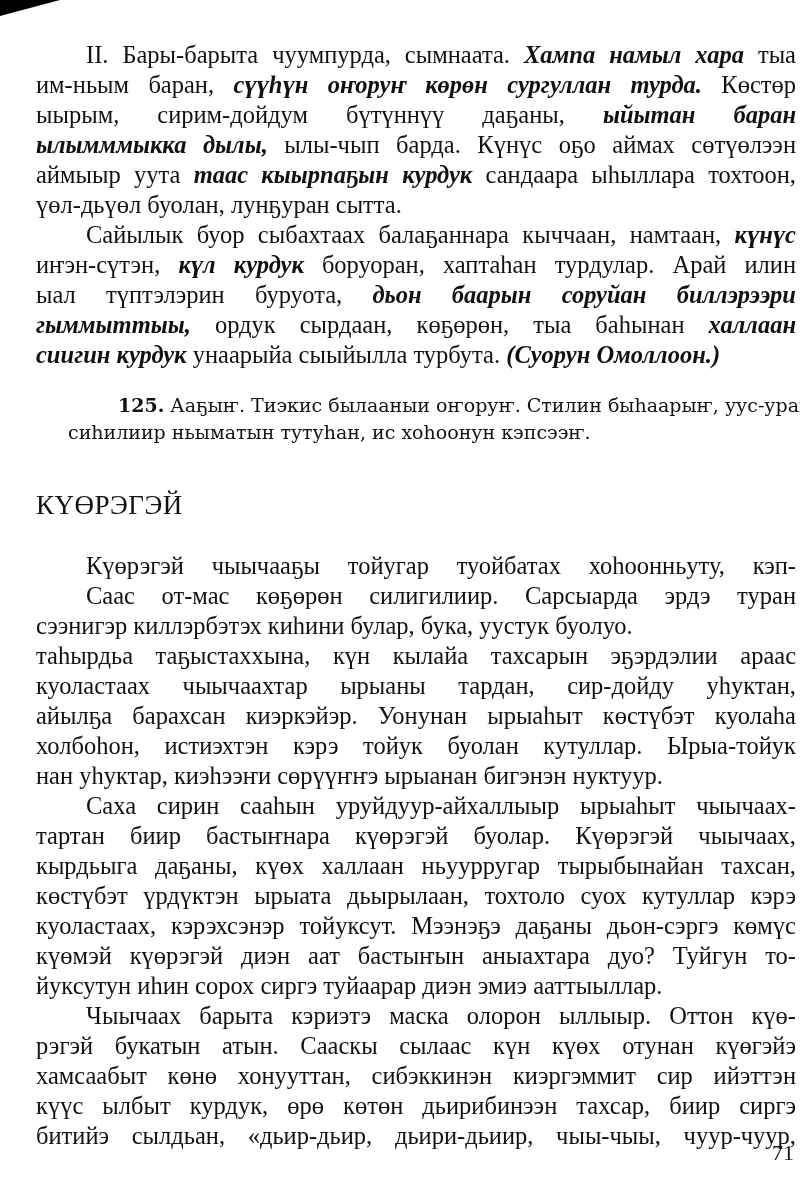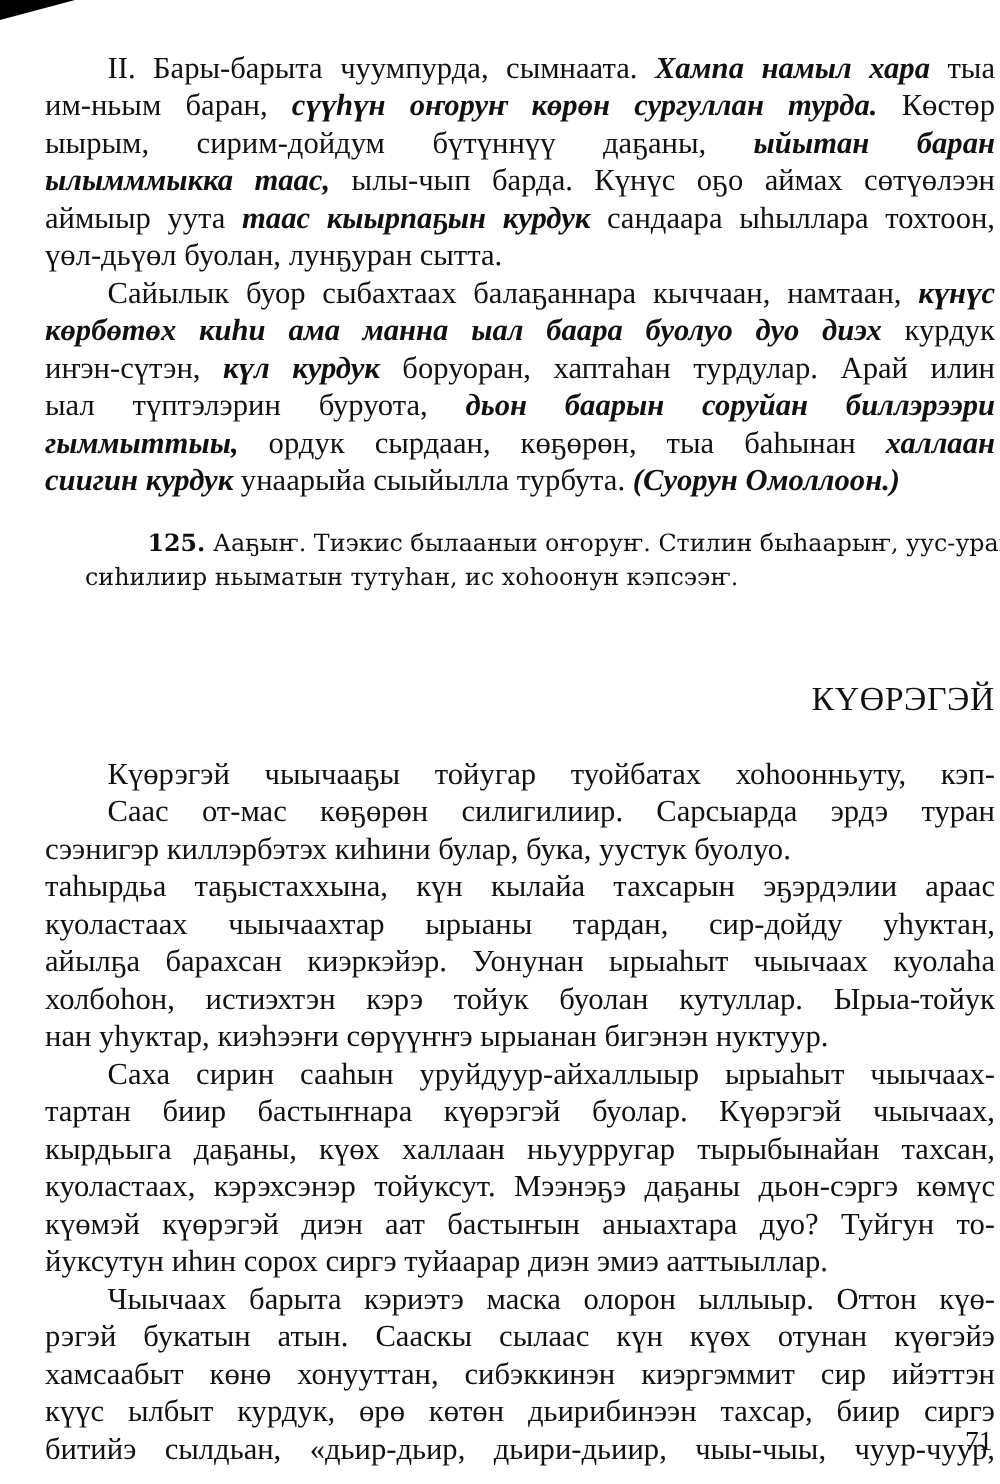--- a/index.html
+++ b/index.html
@@ -23,43 +23,42 @@
   .line.last { text-align-last: left; }
   .indent { padding-left: 50px; }
   i { font-style: italic; font-weight: bold; }
   .exercise {
     font-family: "DejaVu Serif", serif;
     font-size: 19px; line-height: 27px; margin-top: 22px; margin-left: 32px;
   }
   .exercise b { font-weight: bold; }
   .title {
     font-family: "Liberation Serif", serif;
-    font-size: 27px; text-align: right; margin: 68px 0 30px 0;
+    font-size: 27px; text-align: left; margin: 44px 0 30px 0;
     letter-spacing: 0.5px;
   }
   .page-number {
     position: absolute; right: 6px; top: 1140px;
     font-family: "Liberation Serif", serif; font-size: 22px;
   }
 </style>
 </head>
 <body>
 
 <div class="corner-shadow"></div>
 
 <div class="page">
   <div class="body-text" id="section-top">
       <span class="line indent">II. Бары-барыта чуумпурда, сымнаата. <i>Хампа намыл хара</i> тыа</span>
       <span class="line">им-ньым баран, <i>сүүһүн оҥоруҥ көрөн сургуллан турда.</i> Көстөр</span>
       <span class="line">ыырым, сирим-дойдум бүтүннүү даҕаны, <i>ыйытан баран</i></span>
-      <span class="line"><i>ылымммыкка таас,</i> ылы-чып барда. Күнүс оҕо аймах сөтүөлээн</span>
+      <span class="line"><i>ылымммыкка дылы,</i> ылы-чып барда. Күнүс оҕо аймах сөтүөлээн</span>
       <span class="line">аймыыр уута <i>таас кыырпаҕын курдук</i> сандаара ыһыллара тохтоон,</span>
       <span class="line last">үөл-дьүөл буолан, лунҕуран сытта.</span>
       <span class="line indent">Сайылык буор сыбахтаах балаҕаннара кычча­ан, намтаан, <i>күнүс</i></span>
-      <span class="line"><i>көрбөтөх киһи ама манна ыал баара буолуо дуо диэх</i> курдук</span>
       <span class="line">иҥэн-сүтэн, <i>күл курдук</i> боруоран, хаптаһан турдулар. Арай илин</span>
       <span class="line">ыал түптэлэрин буруота, <i>дьон баарын соруйан биллэрээри</i></span>
       <span class="line"><i>гыммыттыы,</i> ордук сырдаан, көҕөрөн, тыа баһынан <i>халлаан</i></span>
       <span class="line last"><i>сиигин курдук</i> унаарыйа сыыйылла турбута. <i>(Суорун Омоллоон.)</i></span>
     </div>
 
   <div class="exercise">
     <div class="line" style="padding-left:50px;">
       <b>125.</b><span> Ааҕыҥ. Тиэкис былааныи оҥоруҥ. Стилин быһаарыҥ, уус-уран</span>
     </div>
@@ -67,26 +66,27 @@
   </div>
 
   <div class="title">КҮӨРЭГЭЙ</div>
 
   <div class="body-text" id="section-main">
       <span class="line indent">Күөрэгэй чыычааҕы тойугар туойбатах хоһоонньуту, кэп-</span>
       <span class="line indent">Саас от-мас көҕөрөн силигилиир. Сарсыарда эрдэ туран</span>
       <span class="line last">сээнигэр киллэрбэтэх киһини булар, бука, уустук буолуо.</span>
       <span class="line">таһырдьа таҕыстаххына, күн кылайа тахсарын эҕэрдэлии араас</span>
       <span class="line">куоластаах чыычаахтар ырыаны тардан, сир-дойду уһуктан,</span>
-      <span class="line">айылҕа барахсан киэркэйэр. Уонунан ырыаһыт чыычаах куолаһа</span>
+      <span class="line">айылҕа барахсан киэркэйэр. Уонунан ырыаһыт көстүбэт куолаһа</span>
       <span class="line">холбоһон, истиэхтэн кэрэ тойук буолан кутуллар. Ырыа-тойук</span>
       <span class="line last">нан уһуктар, киэһээҥи сөрүүҥҥэ ырыанан бигэнэн нуктуур.</span>
       <span class="line indent">Саха сирин сааһын уруйдуур-айхаллыыр ырыаһыт чыычаах-</span>
       <span class="line">тартан биир бастыҥнара күөрэгэй буолар. Күөрэгэй чыычаах,</span>
       <span class="line">кырдьыга даҕаны, күөх халлаан ньуурругар тырыбынайан тахсан,</span>
+      <span class="line">көстүбэт үрдүктэн ырыата дьырылаан, тохтоло суох кутуллар кэрэ</span>
       <span class="line">куоластаах, кэрэхсэнэр тойуксут. Мээнэҕэ даҕаны дьон-сэргэ көмүс</span>
       <span class="line">күөмэй күөрэгэй диэн аат бастыҥын аныахтара дуо? Туйгун то-</span>
       <span class="line last">йуксутун иһин сорох сиргэ туйаарар диэн эмиэ ааттыыллар.</span>
       <span class="line indent">Чыычаах барыта кэриэтэ маска олорон ыллыыр. Оттон күө-</span>
       <span class="line">рэгэй букатын атын. Сааскы сылаас күн күөх отунан күөгэйэ</span>
       <span class="line">хамсаабыт көнө хонууттан, сибэккинэн киэргэммит сир ийэттэн</span>
       <span class="line">күүс ылбыт курдук, өрө көтөн дьирибинээн тахсар, биир сиргэ</span>
       <span class="line">битийэ сылдьан, «дьир-дьир, дьири-дьиир, чыы-чыы, чуур-чуур,</span>
     </div>
 </div>

